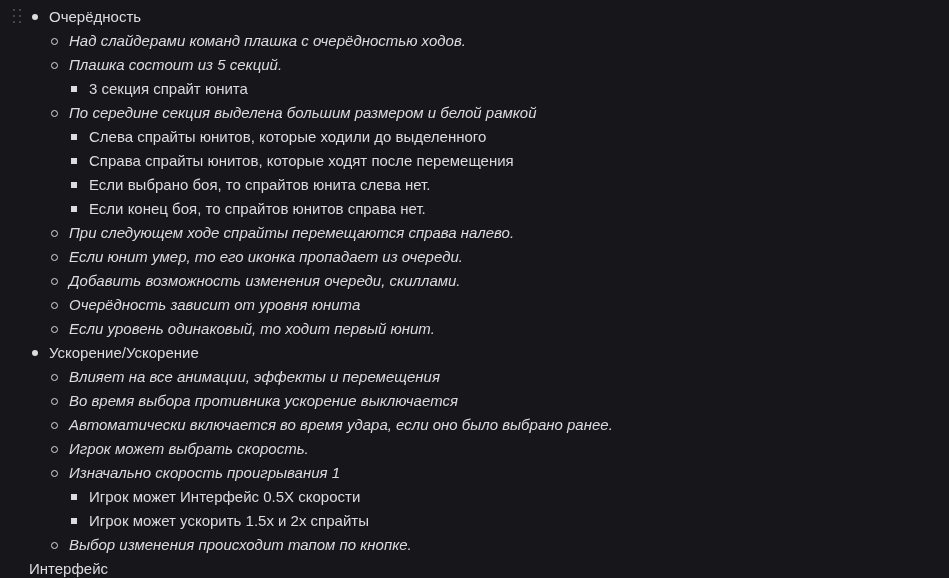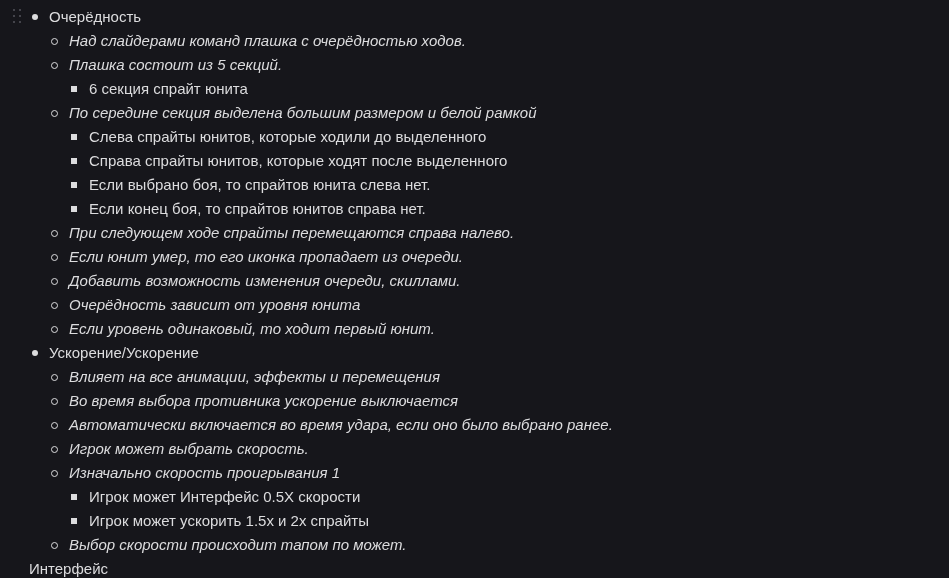--- a/index.html
+++ b/index.html
@@ -103,39 +103,39 @@
     <div class="row l2" style="top: 53px;">
       <span class="bullet">
         <span class="circle"></span>
       </span>
       <span class="text">Плашка состоит из 5 секций.</span>
     </div>
     <div class="row l3" style="top: 77px;">
       <span class="bullet">
         <span class="square"></span>
       </span>
-      <span class="text">6 секция спрайт юнита</span>
+      <span class="text">3 секция спрайт юнита</span>
     </div>
     <div class="row l2" style="top: 101px;">
       <span class="bullet">
         <span class="circle"></span>
       </span>
       <span class="text">По середине секция выделена большим размером и белой рамкой</span>
     </div>
     <div class="row l3" style="top: 125px;">
       <span class="bullet">
         <span class="square"></span>
       </span>
       <span class="text">Слева спрайты юнитов, которые ходили до выделенного</span>
     </div>
     <div class="row l3" style="top: 149px;">
       <span class="bullet">
         <span class="square"></span>
       </span>
-      <span class="text">Справа спрайты юнитов, которые ходят после выделенного</span>
+      <span class="text">Справа спрайты юнитов, которые ходят после перемещения</span>
     </div>
     <div class="row l3" style="top: 173px;">
       <span class="bullet">
         <span class="square"></span>
       </span>
       <span class="text">Если выбрано боя, то спрайтов юнита слева нет.</span>
     </div>
     <div class="row l3" style="top: 197px;">
       <span class="bullet">
         <span class="square"></span>
@@ -217,18 +217,18 @@
     <div class="row l3" style="top: 509px;">
       <span class="bullet">
         <span class="square"></span>
       </span>
       <span class="text">Игрок может ускорить 1.5x и 2x спрайты</span>
     </div>
     <div class="row l2" style="top: 533px;">
       <span class="bullet">
         <span class="circle"></span>
       </span>
-      <span class="text">Выбор скорости происходит тапом по может.</span>
+      <span class="text">Выбор изменения происходит тапом по кнопке.</span>
     </div>
     <div class="row l0" style="top: 557px;">
       <span class="text">Интерфейс</span>
     </div>
   </div>
 
 </body></html>

